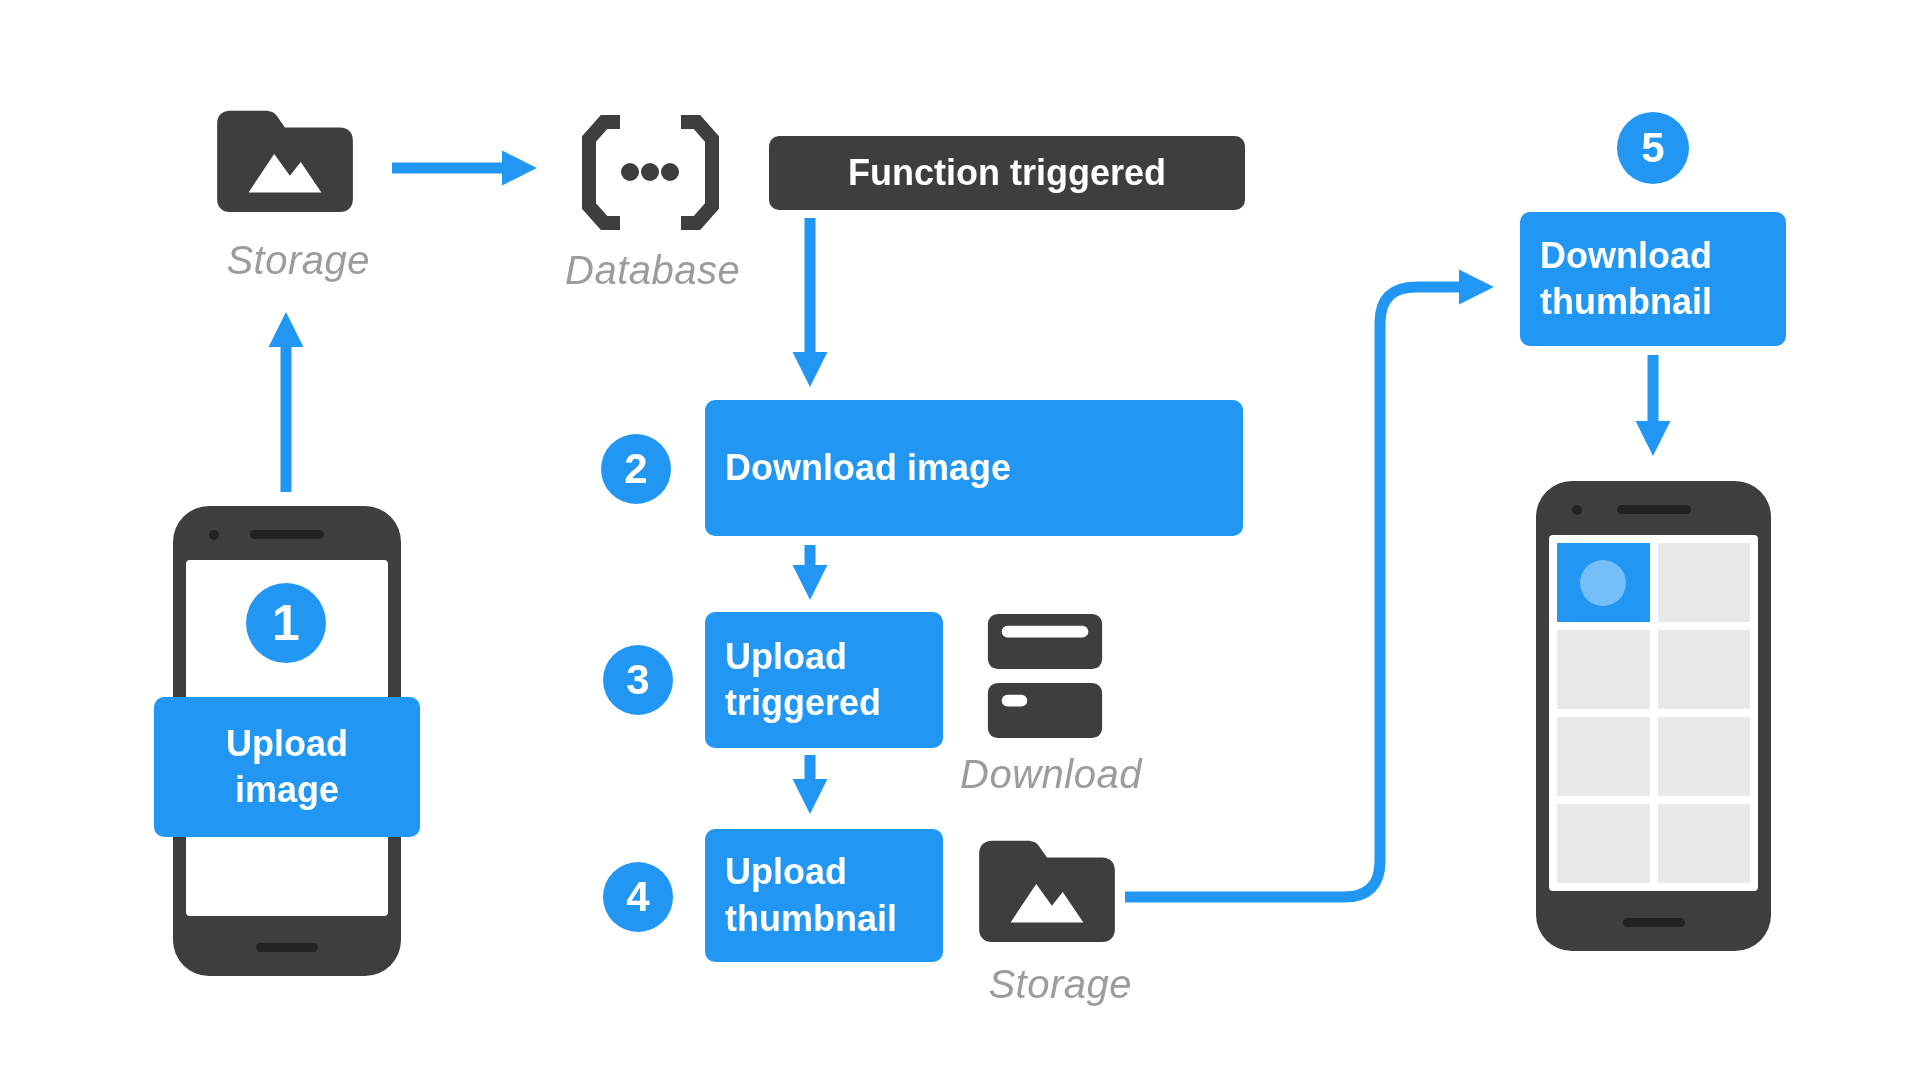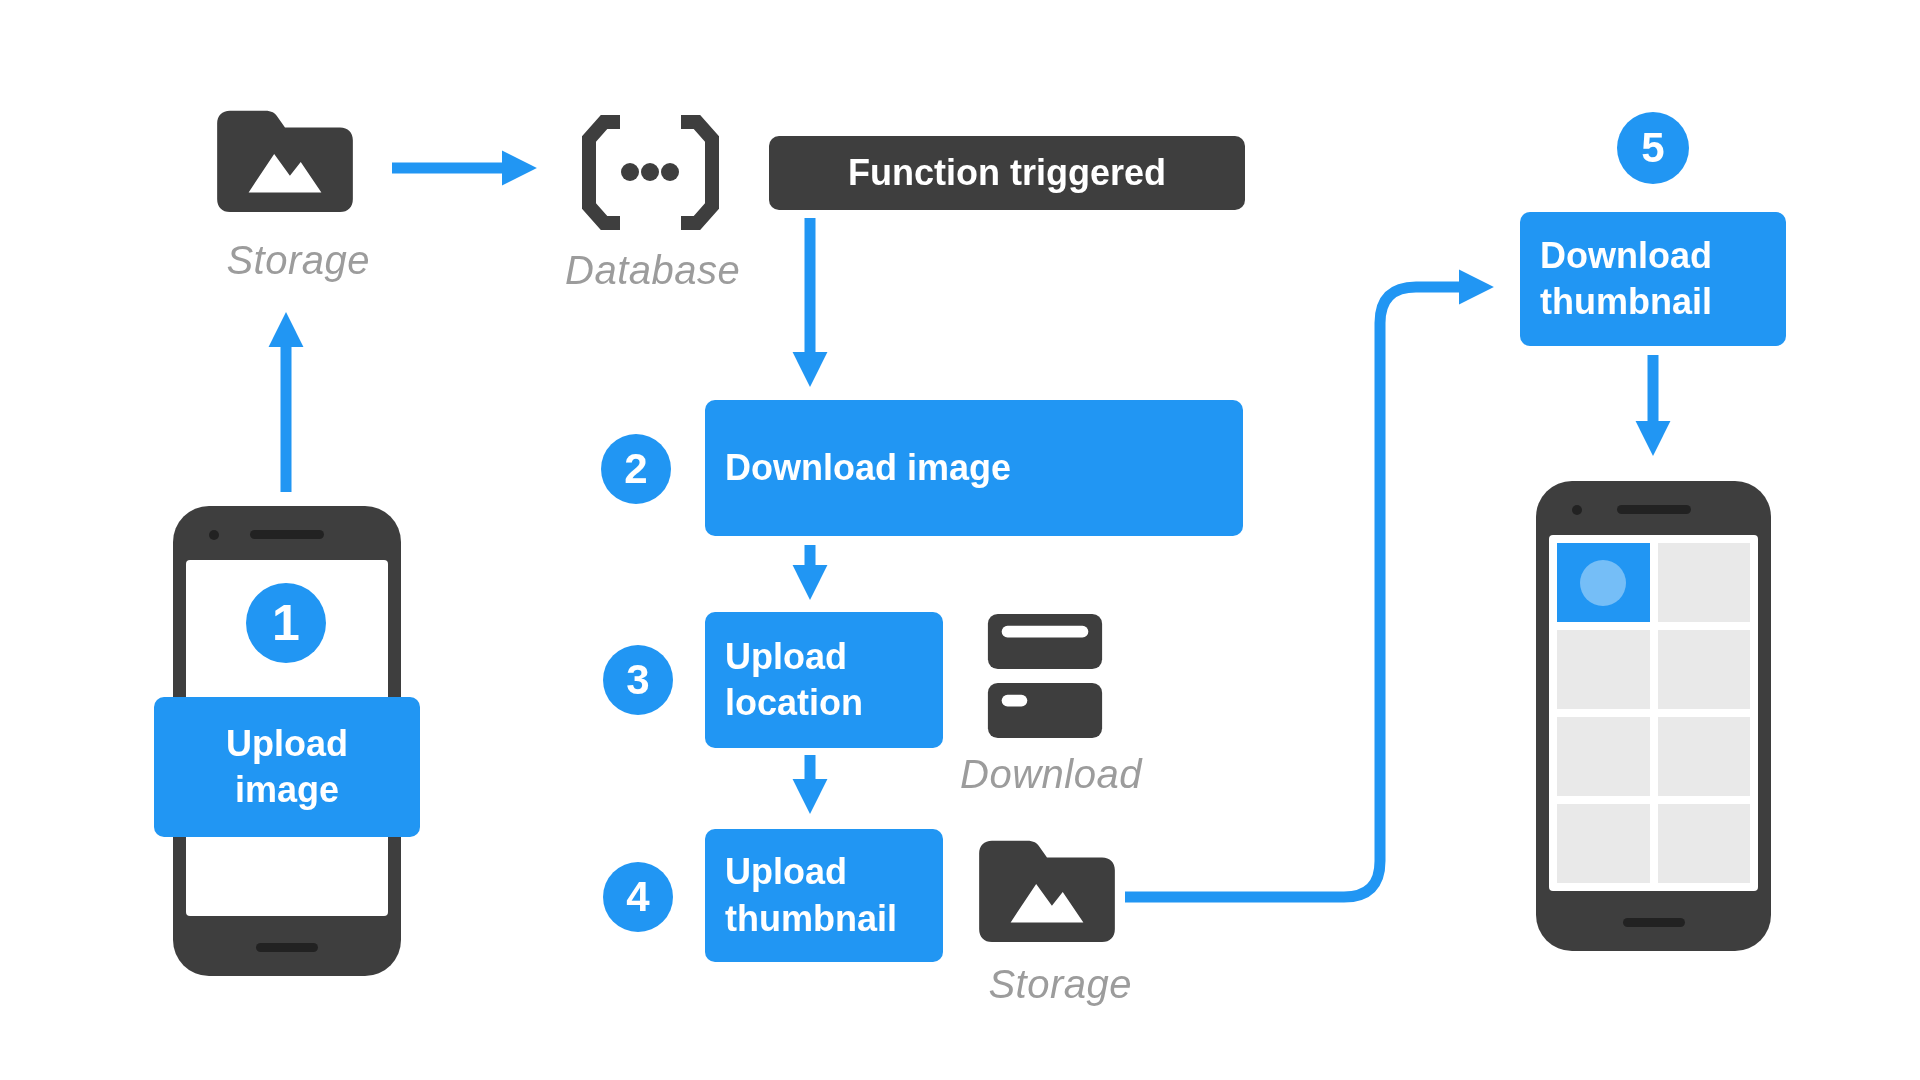--- a/index.html
+++ b/index.html
@@ -94,21 +94,21 @@
   </div>
 
   <div class="abs badge" style="left:601px; top:434px; width:70px; height:70px;">2</div>
   <div class="abs blue-box" style="left:705px; top:400px; width:538px; height:136px;">
     <span class="line">Download image</span>
   </div>
 
   <div class="abs badge" style="left:603px; top:645px; width:70px; height:70px;">3</div>
   <div class="abs blue-box" style="left:705px; top:612px; width:238px; height:136px;">
     <span class="line">Upload</span>
-    <span class="line">location</span>
+    <span class="line">triggered</span>
   </div>
 
   <div class="abs" style="left:985px; top:612px; width:120px; height:128px;">
     <svg viewBox="0 0 120 130" width="120" height="128">
       <rect class="fill-dark" x="2" y="2" width="116" height="56" rx="10"></rect>
       <rect class="fill-white" x="16" y="14" width="88" height="12" rx="6"></rect>
       <rect class="fill-dark" x="2" y="72" width="116" height="56" rx="10"></rect>
       <rect class="fill-white" x="16" y="84" width="26" height="12" rx="6"></rect>
     </svg>
   </div>

